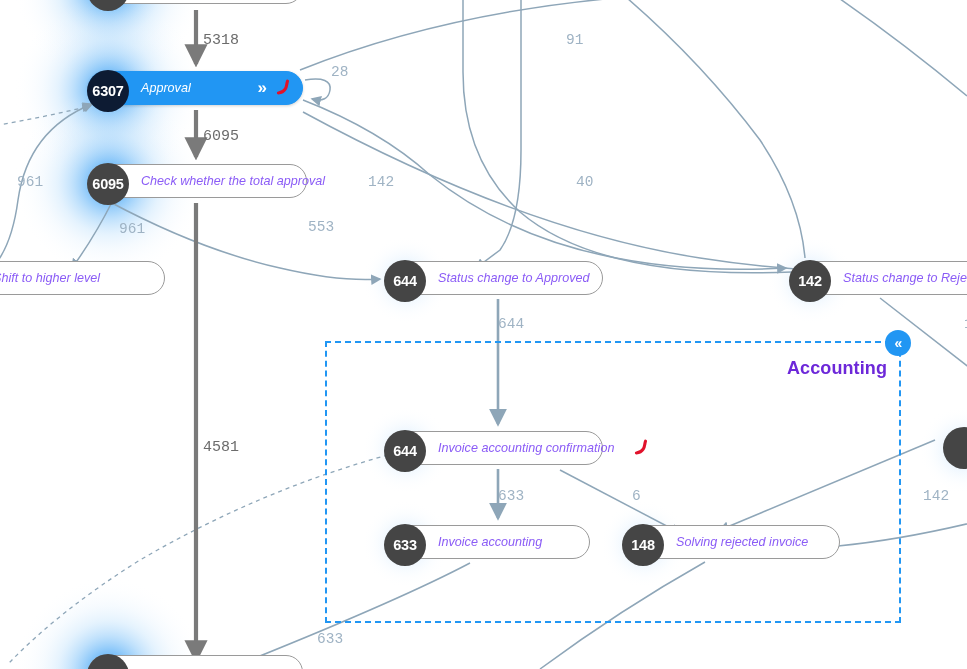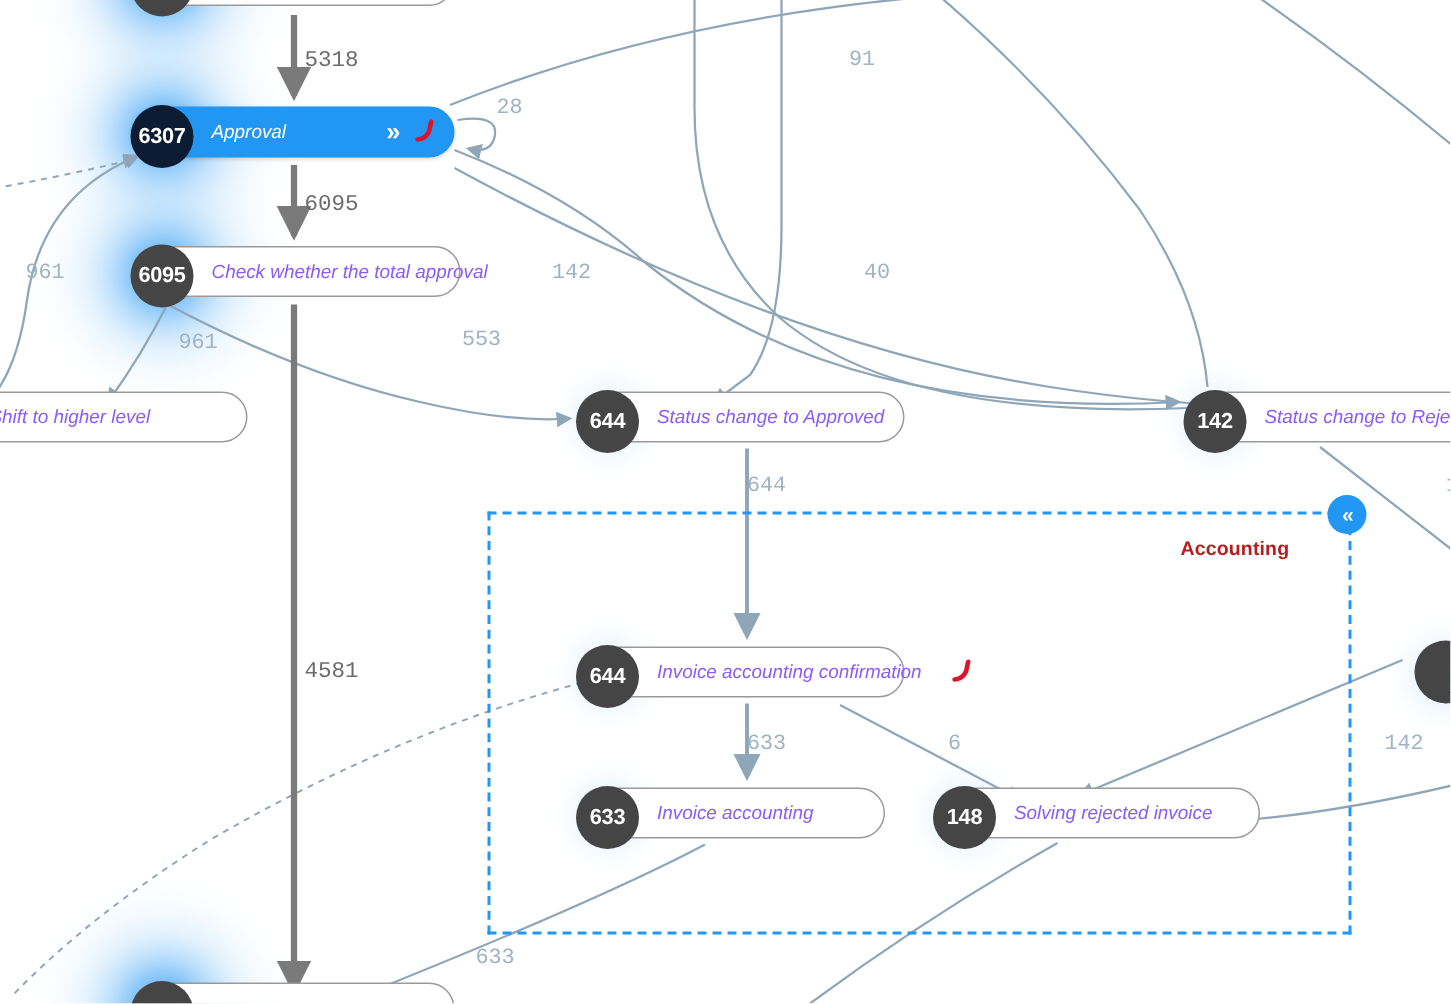--- a/index.html
+++ b/index.html
@@ -97,22 +97,22 @@
   
   #swimlane {
     position: absolute;
     border: 2px dashed #2196f3;
     background: transparent;
     z-index: 2;
     box-sizing: border-box;
   }
   #swimlane-title {
     position: absolute;
-    color: #b91c1c;
-    font-size: 13px;
+    color: #6d28d9;
+    font-size: 18px;
     font-weight: bold;
     z-index: 6;
     letter-spacing: 0.1px;
   }
   #collapse-btn {
     position: absolute;
     width: 26px;
     height: 26px;
     border-radius: 50%;
     background: #2196f3;

